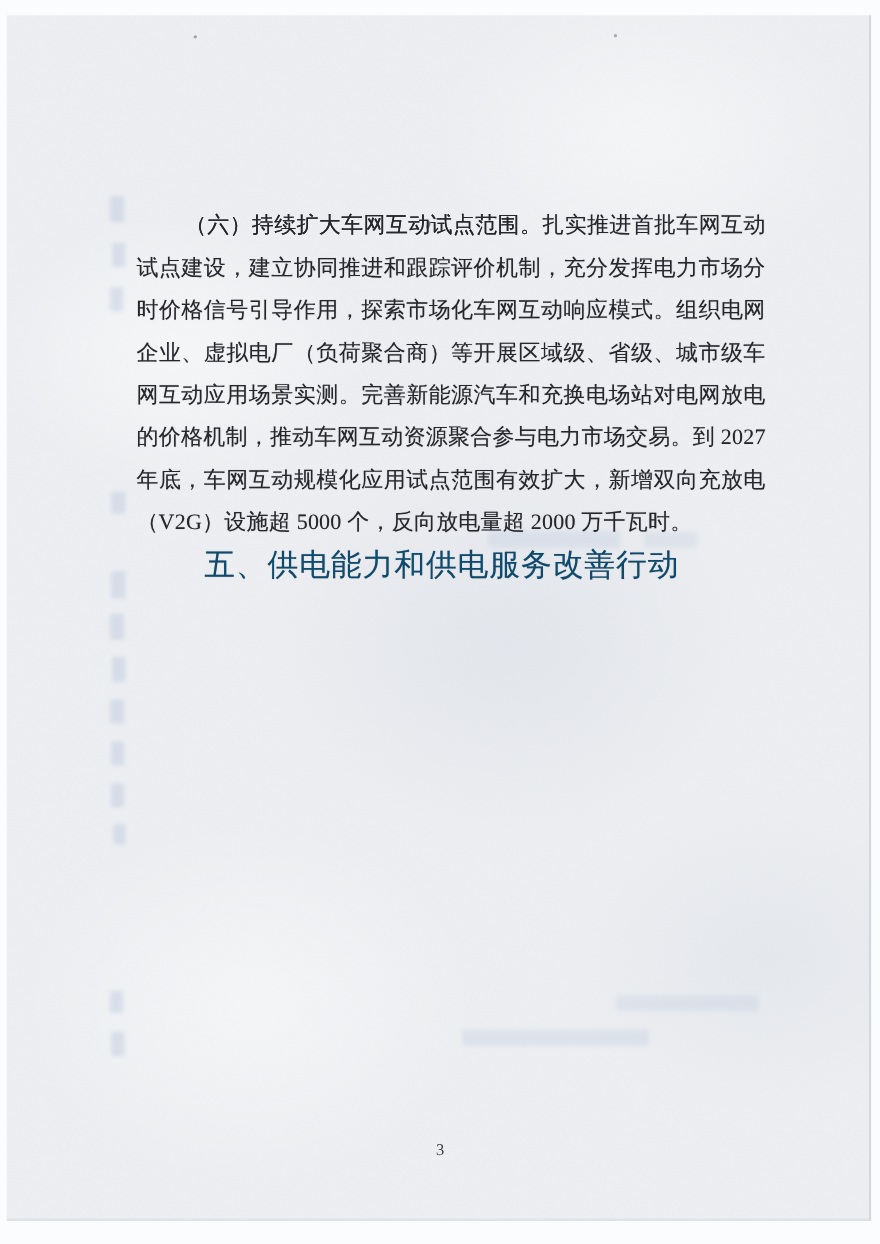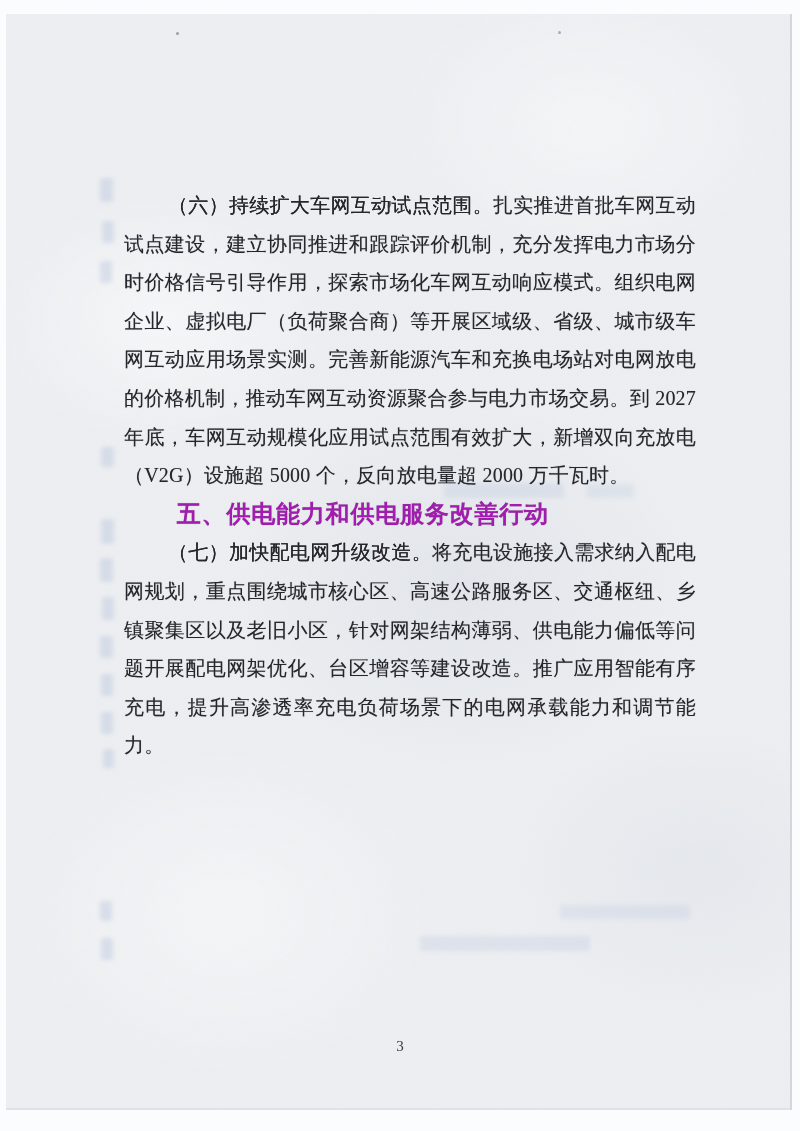--- a/index.html
+++ b/index.html
@@ -36,23 +36,23 @@
     color: #26262c;
     text-align: justify;
     text-justify: inter-character;
     text-shadow: 0 0 0.8px rgba(38,38,44,0.38);
     letter-spacing: 0.2px;
     margin-top: 16px;
   }
   .doc p, .doc h2 { margin: 0; text-indent: 2.2em; }
   .doc h2 {
     font-family: "Liberation Sans", "DejaVu Sans", sans-serif;
-    font-weight: 700;
-    font-size: 24px;
-    color: #a21caf;
+    font-weight: 400;
+    font-size: 28px;
+    color: #0c4a6e;
     letter-spacing: 0.8px;
   }
   .lead { text-shadow: 0 0 0.5px currentColor; }
 
   .page-number {
     position: absolute;
     top: 1038px; left: 0; width: 800px;
     text-align: center;
     font-family: "Liberation Serif", "DejaVu Serif", serif;
     font-size: 15px;
@@ -103,16 +103,15 @@
 <div class="bleed" style="left:560px;top:905px;width:130px;height:14px;opacity:0.16;"></div>
 <div class="bleed" style="left:420px;top:936px;width:170px;height:15px;opacity:0.18;"></div>
 
 <div class="speck" style="left:176px;top:32px;width:3px;height:3px;background:#9aa0a8;"></div>
 <div class="speck" style="left:558px;top:31px;width:3px;height:3px;background:#a8adb4;"></div>
 <div class="speck" style="left:388px;top:201px;width:3px;height:7px;background:#4a4a52;opacity:0.7;transform:rotate(18deg);border-radius:40%;"></div>
 
 <main class="doc">
   <p><span class="lead">（六）持续扩大车网互动试点范围。</span><span>扎实推进首批车网互动试点建设，建立协同推进和跟踪评价机制，充分发挥电力市场分时价格信号引导作用，探索市场化车网互动响应模式。组织电网企业、虚拟电厂（负荷聚合商）等开展区域级、省级、城市级车网互动应用场景实测。完善新能源汽车和充换电场站对电网放电的价格机制，推动车网互动资源聚合参与电力市场交易。到 2027 年底，车网互动规模化应用试点范围有效扩大，新增双向充放电（V2G）设施超 5000 个，反向放电量超 2000 万千瓦时。</span></p>
   <h2>五、供电能力和供电服务改善行动</h2>
-  <p><span class="lead">（七）加快配电网升级改造。</span><span>将充电设施接入需求纳入配电网规划，重点围绕城市核心区、高速公路服务区、交通枢纽、乡镇聚集区以及老旧小区，针对网架结构薄弱、供电能力偏低等问题开展配电网架优化、台区增容等建设改造。推广应用智能有序充电，提升高渗透率充电负荷场景下的电网承载能力和调节能力。</span></p>
 </main>
 
 <div class="page-number">3</div>
 
 </body></html>

